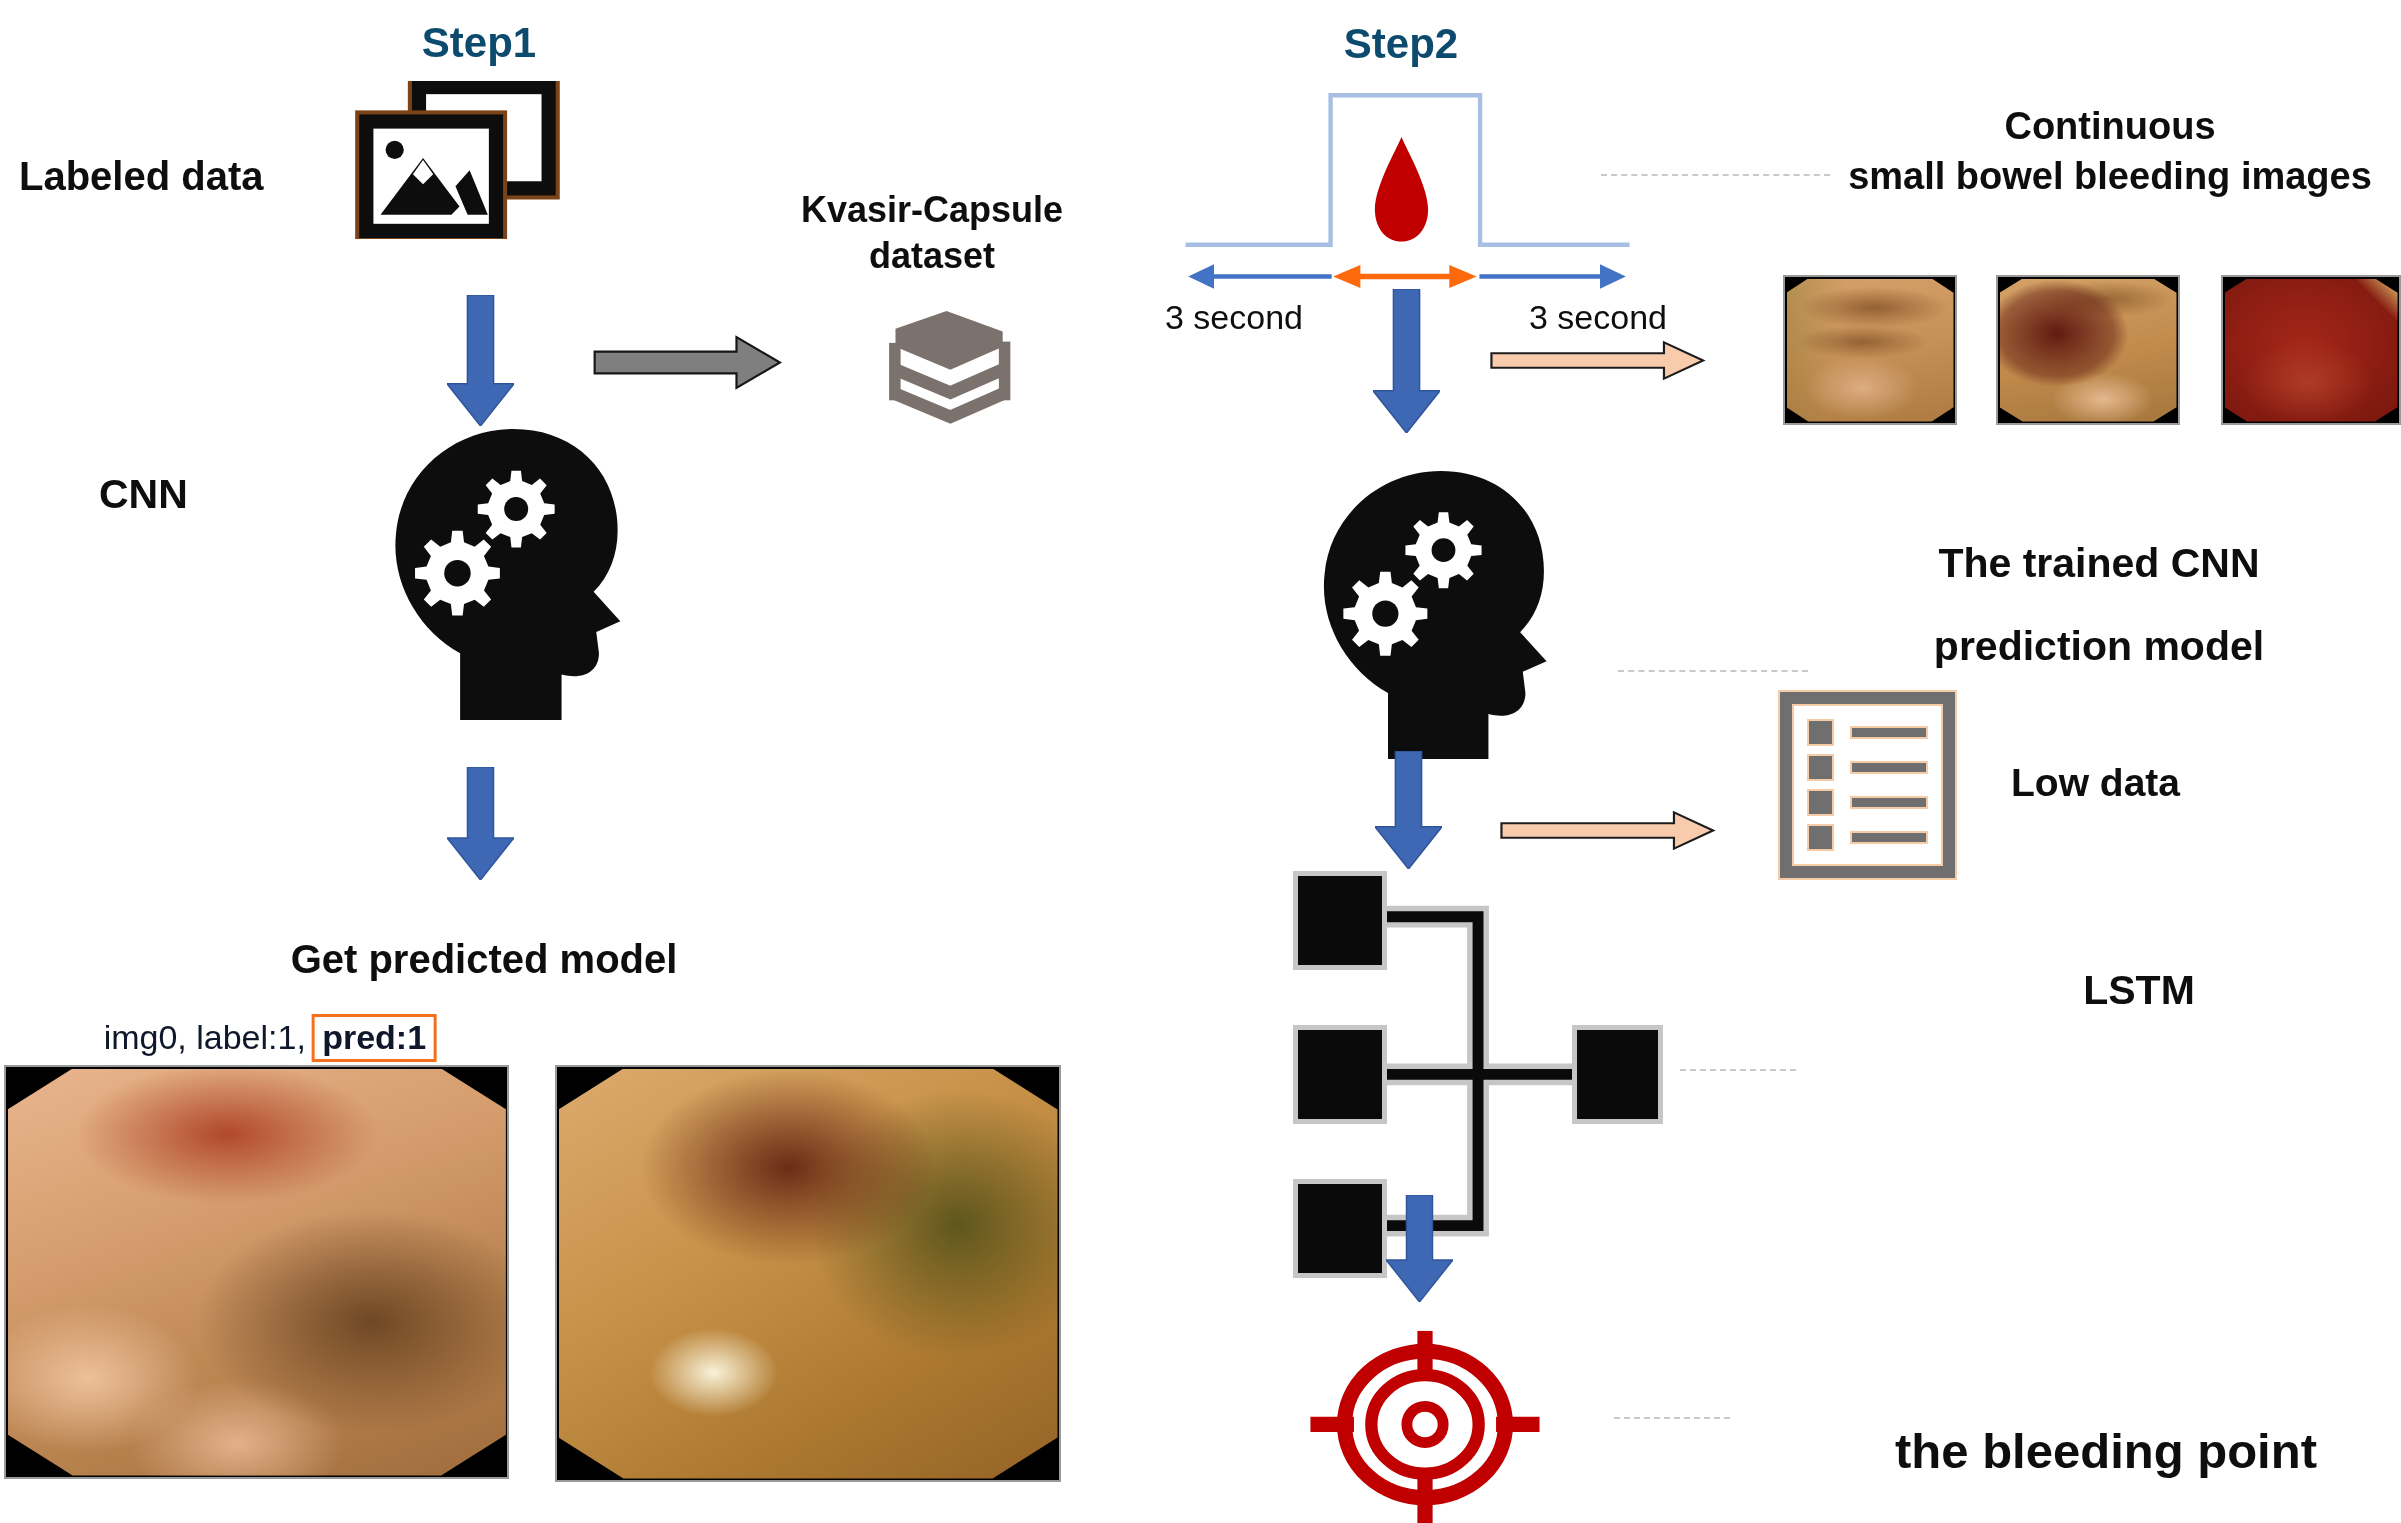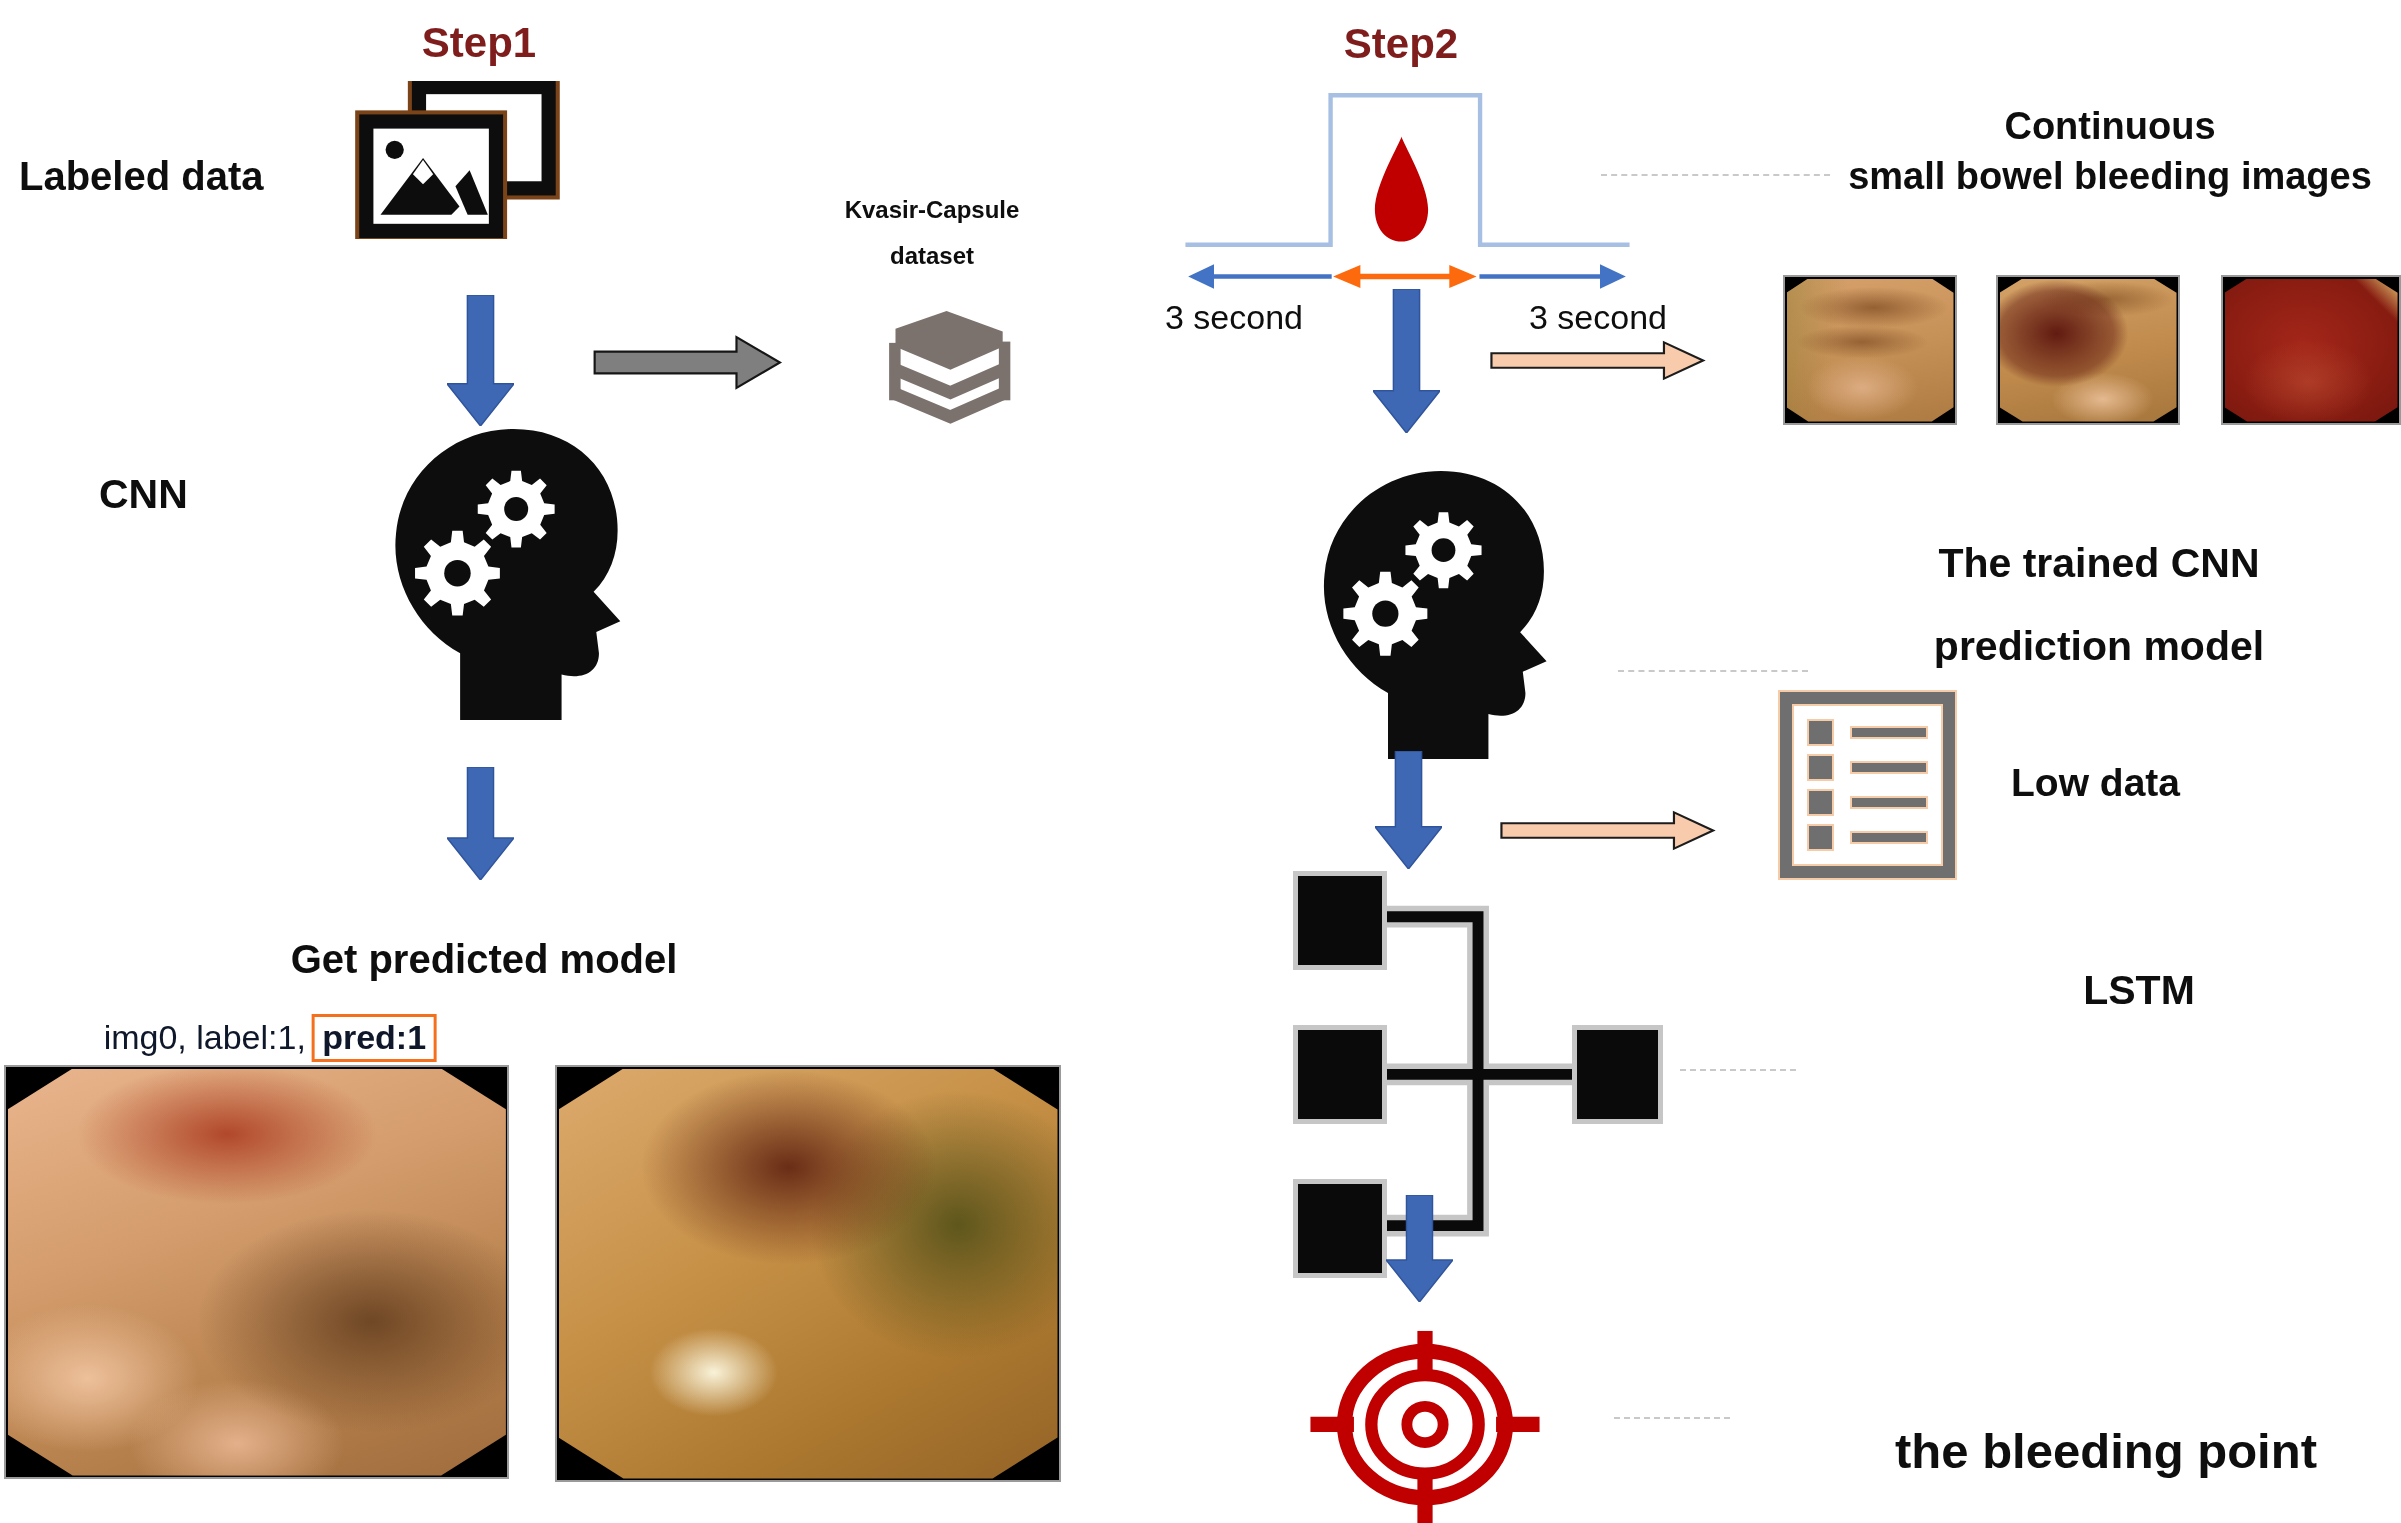--- a/index.html
+++ b/index.html
@@ -2,21 +2,21 @@
 <html style="font-size:11.6px"><head>
 <meta charset="utf-8">
 <style>
   html,body{margin:0;padding:0;background:#ffffff;}
   #canvas{
     position:relative;width:2401px;height:1523px;background:#ffffff;
     font-family:"Liberation Sans",sans-serif;color:#0e0e0e;overflow:hidden;
   }
   .abs{position:absolute;}
   .ctr{transform:translateX(-50%);white-space:nowrap;text-align:center;}
-  .step-title{font-size:42px;font-weight:700;color:#7f1d1d;}
+  .step-title{font-size:42px;font-weight:700;color:#0c4a6e;}
   .h-label{font-weight:700;color:#0e0e0e;}
   .dashes{border-top:2.9px dashed #c9c9c9;height:0;}
   .caption{display:flex;align-items:center;font-size:34px;color:#0f172a;}
   .pred-box{border:3.6px solid #f4701d;padding:0.7px 7.3px 2.2px 7.3px;margin-left:6px;display:inline-block;font-weight:bold;}
   .endo{background:#000;border:2.2px solid #9a9a9a;box-sizing:border-box;}
   .endo .oct{position:absolute;inset:1.5px;clip-path:polygon(13% 0,87% 0,100% 10%,100% 90%,87% 100%,13% 100%,0 90%,0 10%);}
   .lstm-sq{background:#0a0a0a;outline:5.8px solid #c6c6c6;}
   .list-icon{background:#6f6f6f;border:2.9px solid #f5cba8;box-sizing:border-box;padding:12.3px;}
   .list-inner{background:#fff;border:2.9px solid #f5cba8;height:100%;box-sizing:border-box;
     display:flex;flex-direction:column;justify-content:space-evenly;padding:4.4px 13px;}
@@ -68,21 +68,21 @@
       <polygon points="28,0 64,0 64,122 92,122 46,180 0,122 28,122" fill="#3e68b4" stroke="#30549b" stroke-width="2"></polygon>
     </svg>
   </div>
 
   <div class="abs" style="left:593px;top:335px;">
     <svg width="190" height="55" viewBox="0 0 262 76">
       <polygon points="2,23 198,23 198,3 258,38 198,73 198,53 2,53" fill="#7f7f7f" stroke="#161616" stroke-width="3"></polygon>
     </svg>
   </div>
 
-  <div class="abs h-label ctr" style="left:932px;top:187px;font-size:24px;line-height:46px;">
+  <div class="abs h-label ctr" style="left:932px;top:187px;font-size:36px;line-height:46px;">
     <div>Kvasir-Capsule</div>
     <div>dataset</div>
   </div>
 
   <div class="abs" style="left:847px;top:308px;">
     <svg width="171" height="131" viewBox="0 0 134 102">
       <path d="M38,16 L78,2 L122,18 L122,30 L81,48 L38,30 Z" fill="#7b726d"></path>
       <rect x="33" y="27" width="9" height="45" fill="#7b726d"></rect>
       <rect x="119" y="26" width="9" height="46" fill="#7b726d"></rect>
       <path d="M38,48 L81,66 L122,48" stroke="#7b726d" stroke-width="10" fill="none"></path>

